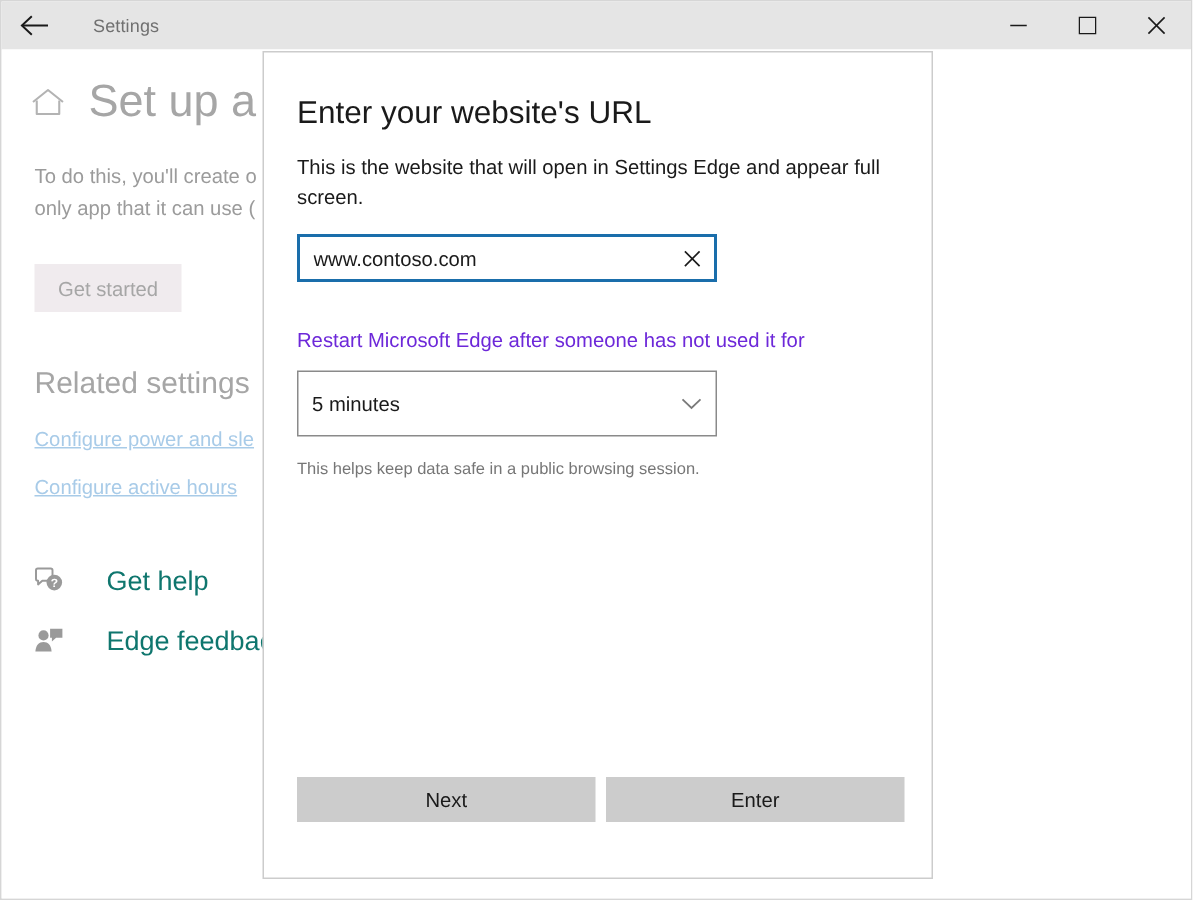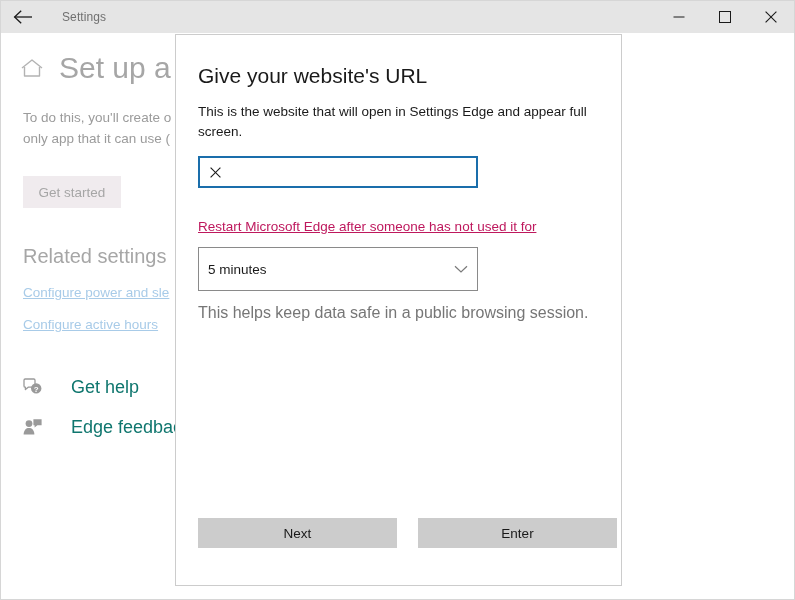--- a/index.html
+++ b/index.html
@@ -209,23 +209,22 @@
     background: transparent;
     border: none;
     padding: 0;
   }
   #url-clear-button svg { display: block; }
 
   #restart-label {
     margin-top: 29px;
     font-size: 13.5px;
     line-height: 20px;
-    color: #be185d;
-    white-space: nowrap;
-    text-decoration: underline;
+    color: #6d28d9;
+    white-space: nowrap;
   }
   #timeout-select {
     margin-top: 10px;
     width: 280px;
     height: 44px;
     border: 1px solid #8a8a8a;
     box-sizing: border-box;
     display: flex;
     align-items: center;
     background: #ffffff;
@@ -240,32 +239,32 @@
   #timeout-chevron {
     width: 32px;
     flex: none;
     display: flex;
     align-items: center;
     justify-content: center;
   }
   #timeout-chevron svg { display: block; }
   #timeout-help {
     margin-top: 12px;
-    font-size: 16px;
+    font-size: 11px;
     line-height: 20px;
     color: #767676;
     white-space: nowrap;
   }
 
   #dialog-actions {
     position: absolute;
     left: 22px;
     bottom: 37px;
     display: flex;
-    gap: 21px;
+    gap: 7px;
   }
   .dialog-button {
     width: 199px;
     height: 30px;
     background: #cccccc;
     border: none;
     color: #1a1a1a;
     font-size: 13.5px;
     font-family: "Liberation Sans", sans-serif;
     display: flex;
@@ -360,25 +359,26 @@
           </svg>
         </span>
         <span class="support-label">Edge feedback</span>
       </div>
     </div>
   </div>
 
   <div id="dialog">
     <div id="dialog-inner">
 
-      <h1 id="dialog-title">Give your website's URL</h1>
+      <h1 id="dialog-title">Enter your website's URL</h1>
 
       <div id="dialog-desc">This is the website that will open in Settings Edge and appear full screen.</div>
 
       <div id="url-field">
+        <input id="url-input" type="text" value="www.contoso.com" style="">
         <button id="url-clear-button">
           <span>
             <svg width="11" height="11" viewBox="0 0 11 11">
               <line x1="0.6" y1="0.6" x2="10.4" y2="10.4" stroke="#1a1a1a" stroke-width="1.1"></line>
               <line x1="10.4" y1="0.6" x2="0.6" y2="10.4" stroke="#1a1a1a" stroke-width="1.1"></line>
             </svg>
           </span>
         </button>
       </div>
 

